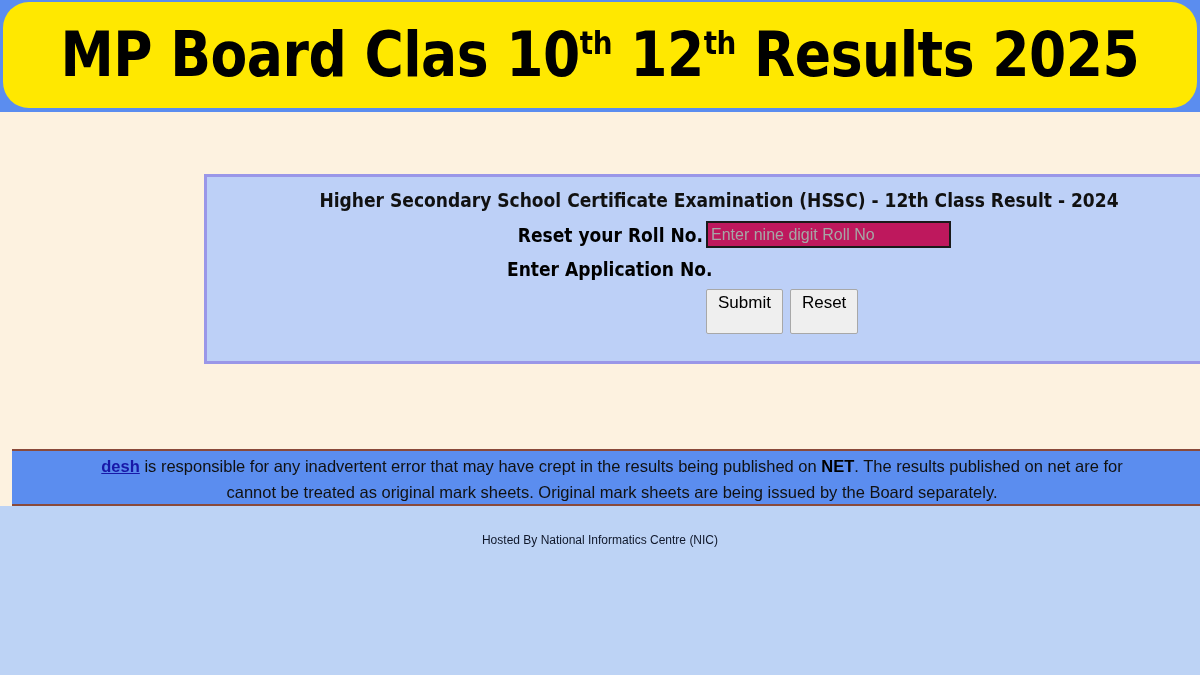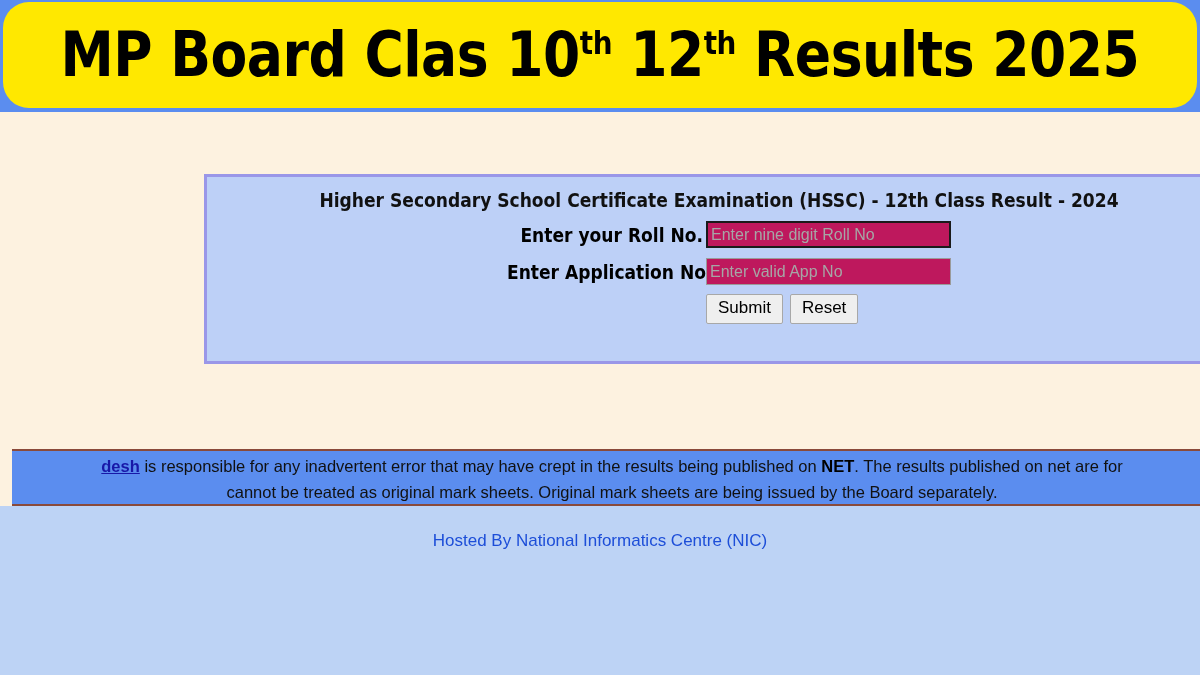--- a/index.html
+++ b/index.html
@@ -132,21 +132,21 @@
     margin-top: 9px;
     gap: 7px;
   }
   .form-button {
     font-family: "Liberation Sans", sans-serif;
     font-size: 17px;
     color: #000;
     background: #efefef;
     border: 1px solid #a8a8a8;
     border-radius: 2px;
-    padding: 3px 11px 5px 11px;
+    padding: 3px 11px 20px 11px;
     cursor: pointer;
   }
 
   
   #notice-bar {
     position: absolute;
     left: 12px;
     top: 449px;
     width: 1200px;
     height: 57px;
@@ -186,49 +186,48 @@
     position: absolute;
     left: 0;
     top: 506px;
     width: 1200px;
     height: 169px;
     background: #bdd3f5;
   }
   .footer-line {
     text-align: center;
     font-family: "Liberation Sans", sans-serif;
-    font-size: 17px;
+    font-size: 12px;
     line-height: 27px;
-    color: #1d4ed8;
+    color: #0f172a;
   }
   #footer-line-1 { margin-top: 21px; }
 </style>
 </head>
 <body>
 
 <div id="banner-strip">
   <div id="banner">
     <div id="banner-title"><span>MP Board Clas 10</span><sup>th</sup><span> 12</span><sup>th</sup><span> Results 2025</span></div>
   </div>
 </div>
 
 <div id="page-body">
 
   <div id="result-box">
 
     <div id="result-heading">Higher Secondary School Certificate Examination (HSSC) - 12th Class Result - 2024</div>
 
     <div class="form-row">
-      <span class="form-label">Enter your Roll No.</span>
+      <span class="form-label">Reset your Roll No.</span>
       <input id="roll-input" class="form-input" type="text" placeholder="Enter nine digit Roll No" style="">
     </div>
 
     <div class="form-row">
       <span class="form-label">Enter Application No.</span>
-      <input id="app-input" class="form-input" type="text" placeholder="Enter valid App No" style="">
     </div>
 
     <div id="button-row">
       <button class="form-button">Submit</button>
       <button class="form-button">Reset</button>
     </div>
 
   </div>
 
 </div>

